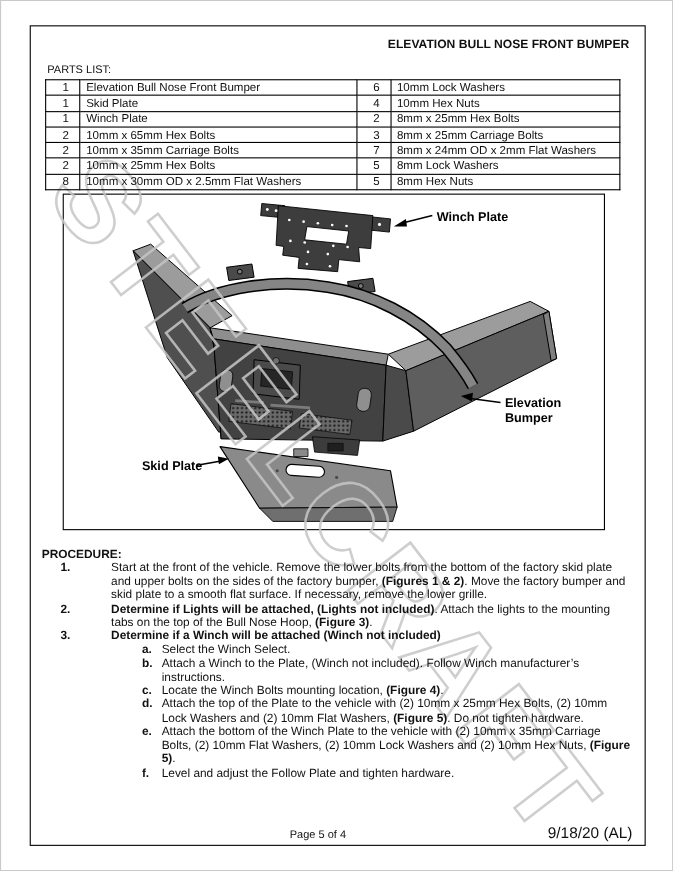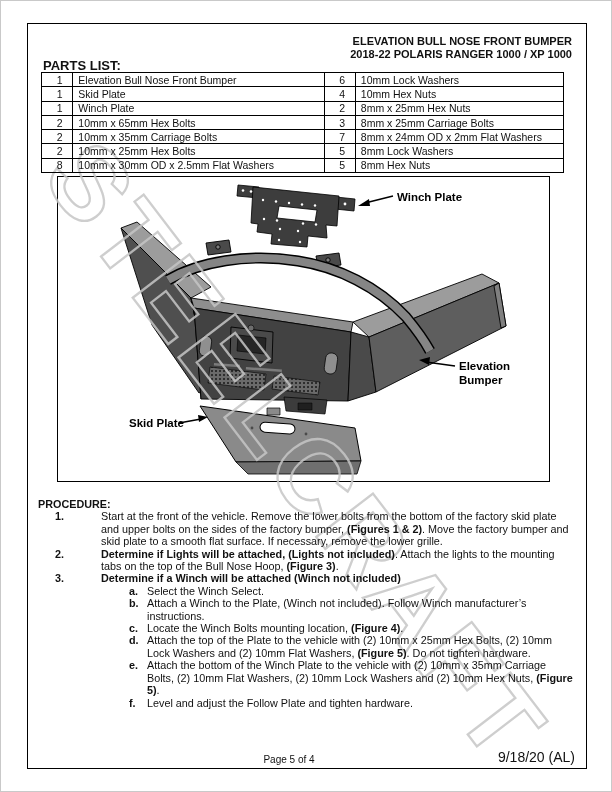--- a/index.html
+++ b/index.html
@@ -10,21 +10,21 @@
   }
   .page-frame{
     position:absolute;left:27px;top:23px;width:558px;height:744px;
     border:1.6px solid #000;
   }
   .doc-header{
     position:absolute;top:11px;right:14px;text-align:right;
     font-weight:bold;font-size:11px;line-height:12.5px;z-index:4;
   }
   .parts-title{
-    position:absolute;left:15px;top:34px;font-weight:bold;font-size:13px;z-index:4;
+    position:absolute;left:15px;top:34px;font-weight:normal;font-size:10px;z-index:4;
   }
   table.parts-table{
     position:absolute;left:13px;top:48px;width:523px;border-collapse:collapse;z-index:4;
   }
   table.parts-table td{
     border:1px solid #000;font-size:10.5px;height:13.3px;line-height:12px;
     padding:0 0 0 5px;white-space:nowrap;overflow:hidden;
   }
   td.qty{width:28px;text-align:center;padding:0;}
   td.desc1{width:252px;}
@@ -61,21 +61,20 @@
     position:absolute;bottom:3px;right:11px;font-size:14px;z-index:4;
   }
 </style>
 </head>
 <body>
 
 <div class="page-frame">
 
   <div class="doc-header">
     <div>ELEVATION BULL NOSE FRONT BUMPER</div>
-    <div>2018-22 POLARIS RANGER 1000 / XP 1000</div>
   </div>
 
   <div class="parts-title">PARTS LIST:</div>
 
   <table class="parts-table">
     <tbody>
         <tr>
           <td class="qty">1</td>
           <td class="desc1">Elevation Bull Nose Front Bumper</td>
           <td class="qty">6</td>
@@ -84,21 +83,21 @@
         <tr>
           <td class="qty">1</td>
           <td class="desc1">Skid Plate</td>
           <td class="qty">4</td>
           <td class="desc2">10mm Hex Nuts</td>
         </tr>
         <tr>
           <td class="qty">1</td>
           <td class="desc1">Winch Plate</td>
           <td class="qty">2</td>
-          <td class="desc2">8mm x 25mm Hex Nuts</td>
+          <td class="desc2">8mm x 25mm Hex Bolts</td>
         </tr>
         <tr>
           <td class="qty">2</td>
           <td class="desc1">10mm x 65mm Hex Bolts</td>
           <td class="qty">3</td>
           <td class="desc2">8mm x 25mm Carriage Bolts</td>
         </tr>
         <tr>
           <td class="qty">2</td>
           <td class="desc1">10mm x 35mm Carriage Bolts</td>

